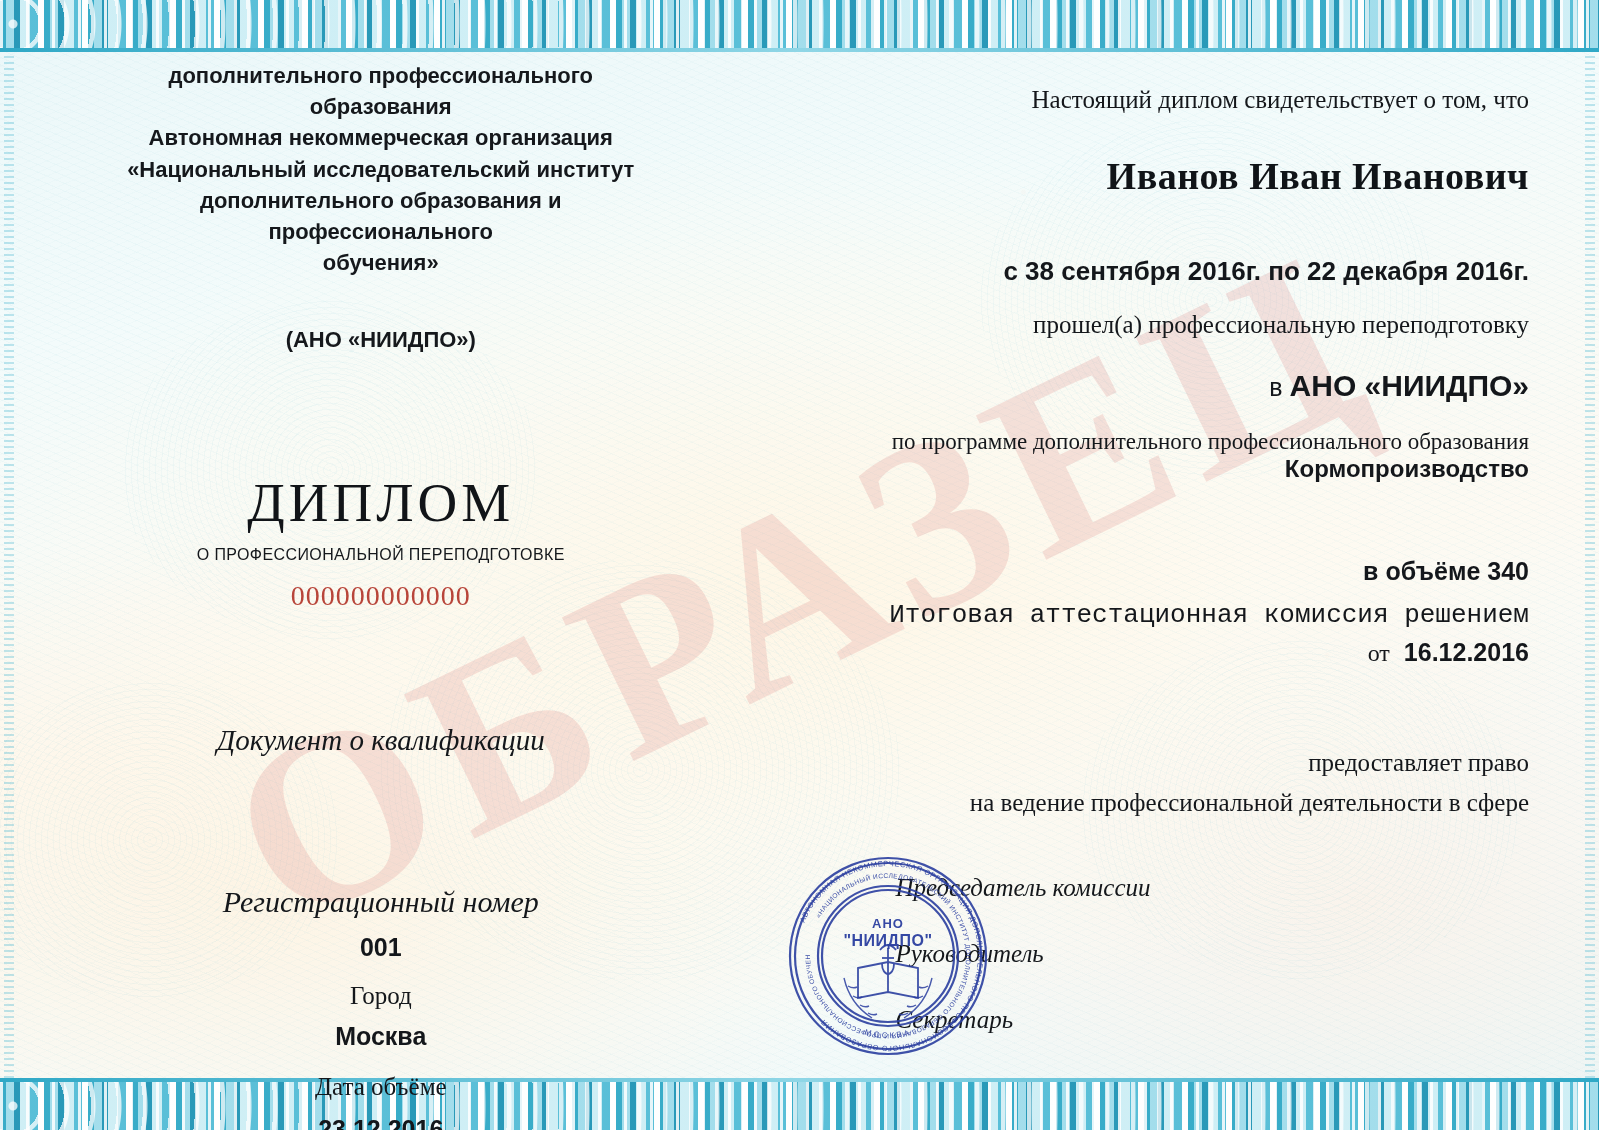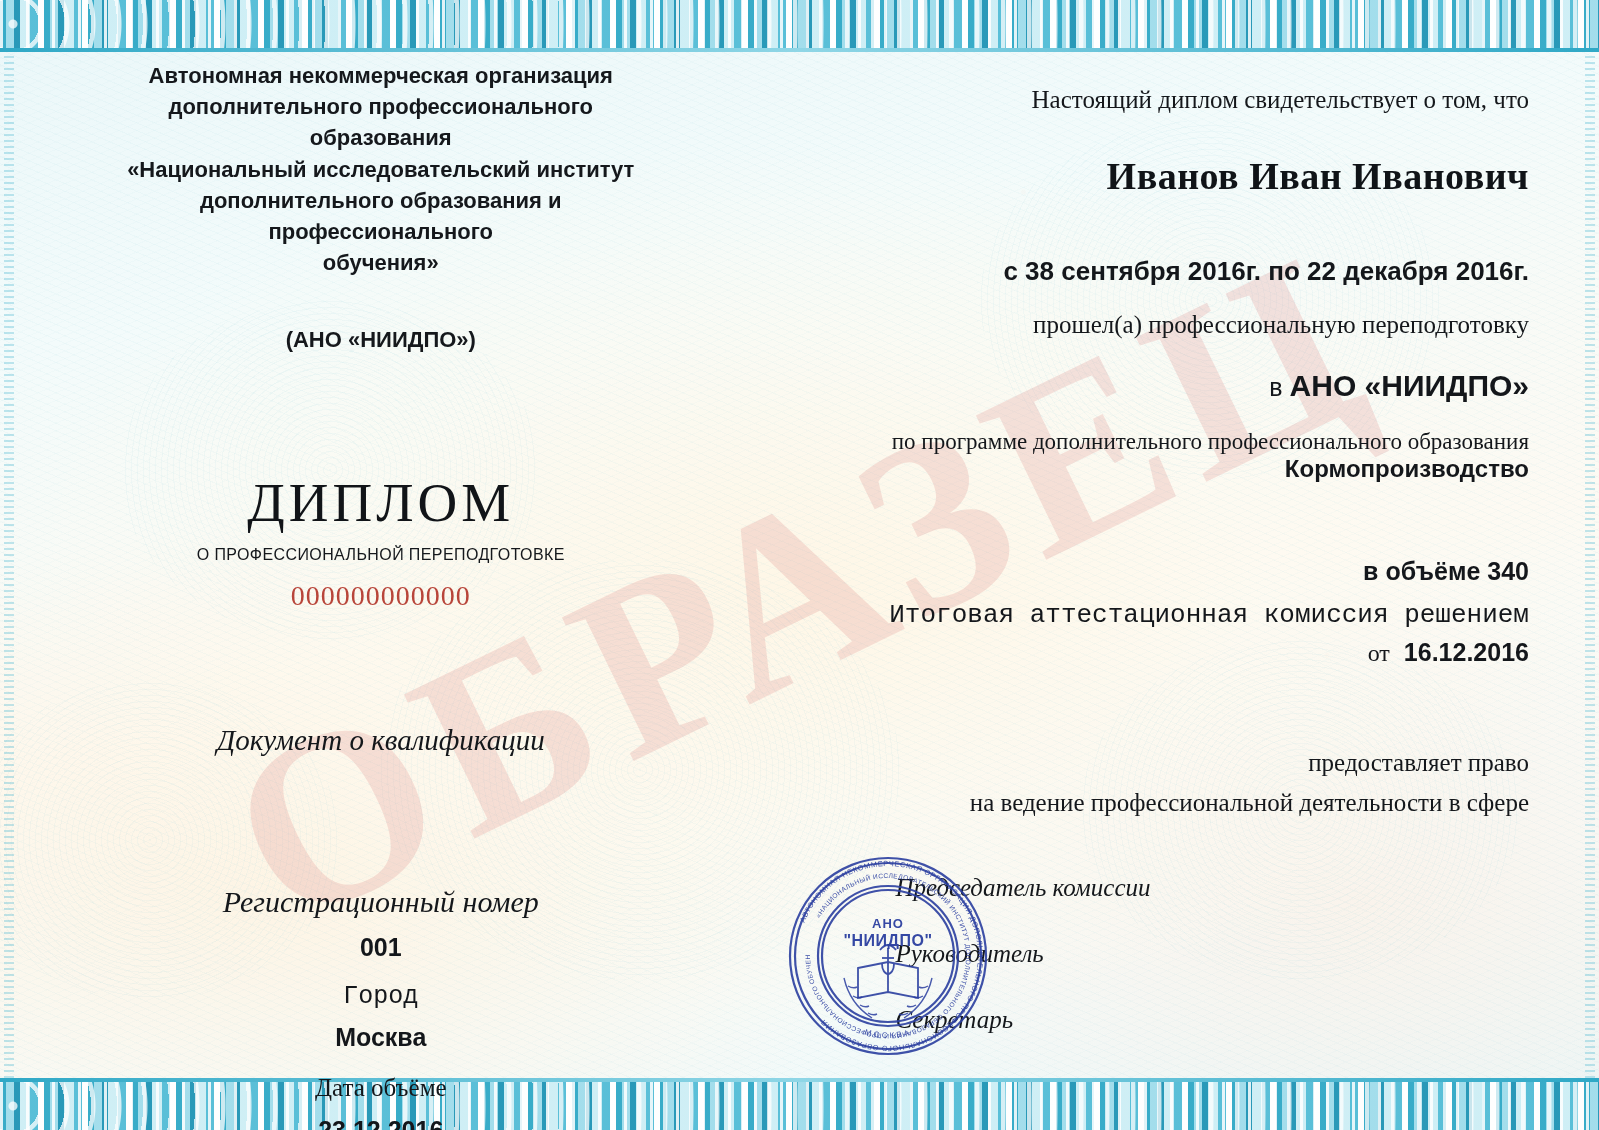--- a/index.html
+++ b/index.html
@@ -196,21 +196,21 @@
     font-style: italic;
   }
   .reg-value {
     font-family: "Liberation Sans", sans-serif;
     font-weight: bold;
     font-size: 25px;
     color: #14171b;
     margin-top: 14px;
   }
   .city-label {
-    font-family: Liberation Mono, monospace;
+    font-family: Liberation Serif, serif;
     font-size: 25px;
     color: #14171b;
     margin-top: 20px;
   }
   .city-value {
     font-family: "Liberation Sans", sans-serif;
     font-weight: bold;
     font-size: 25px;
     color: #14171b;
     margin-top: 12px;
@@ -374,22 +374,22 @@
   <div class="border-band bottom"></div>
   <div class="band-overlay bottom"></div>
   <div class="band-edge b1"></div>
   <div class="side-rail left"></div>
   <div class="side-rail right"></div>
 
   <div class="content">
 
     <div class="col-left">
       <div class="org-name">
+        <span class="l2">дополнительного профессионального образования</span>
         <span class="l2">Автономная некоммерческая организация</span>
-        <span class="l2">дополнительного профессионального образования</span>
         <span class="l2">«Национальный исследовательский институт</span>
         <span class="l2">дополнительного образования и профессионального</span>
         <span class="l2">обучения»</span>
       </div>
 
       <div class="org-abbr">(АНО «НИИДПО»)</div>
 
       <div class="diploma-title">ДИПЛОМ</div>
       <div class="diploma-sub">О ПРОФЕССИОНАЛЬНОЙ ПЕРЕПОДГОТОВКЕ</div>
       <div class="diploma-number">000000000000</div>

